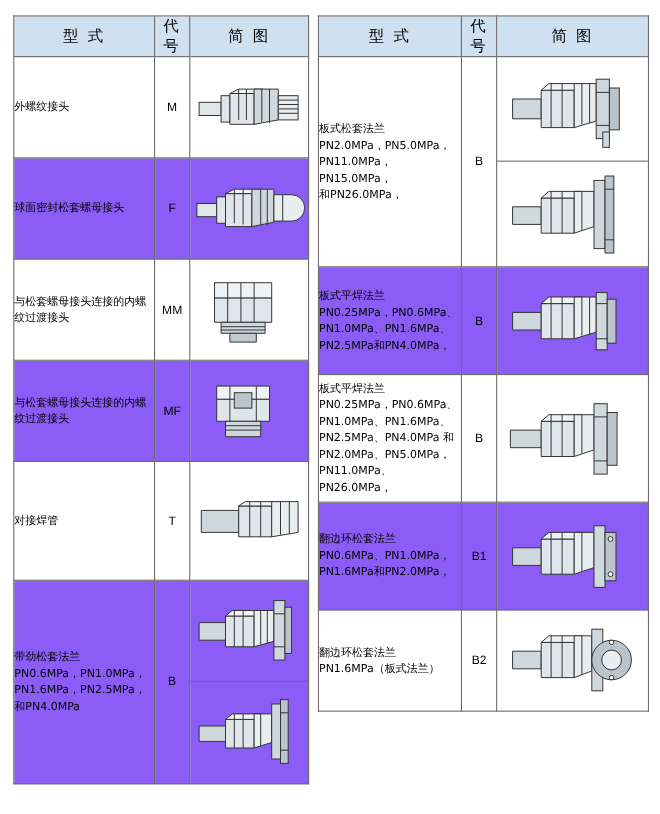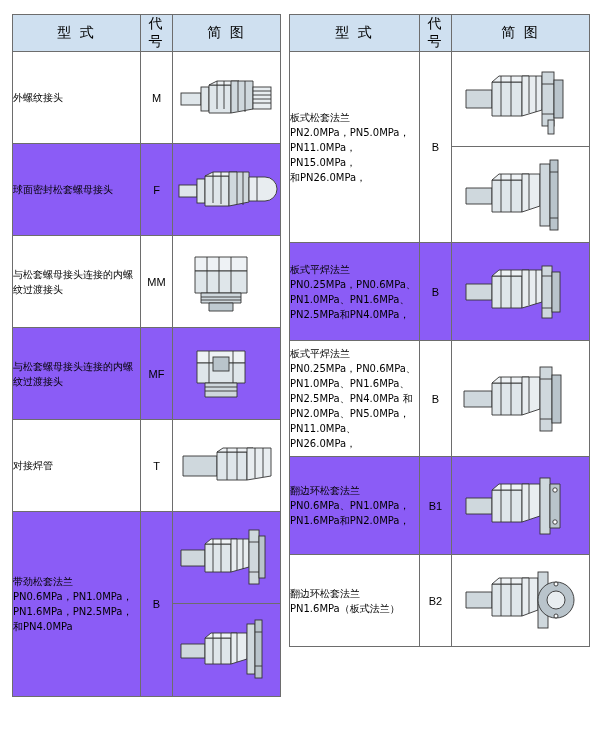--- a/index.html
+++ b/index.html
@@ -182,21 +182,21 @@
                 <rect x="38" y="18" width="16" height="14" fill="#b9c4cb"></rect>
                 <line x1="34" y1="12" x2="34" y2="44"></line>
                 <line x1="58" y1="12" x2="58" y2="44"></line>
                 <line x1="30" y1="48" x2="62" y2="48"></line>
                 <line x1="30" y1="52" x2="62" y2="52"></line>
               </g>
             </svg>
           </td>
         </tr>
 
-        <tr class="row-white" style="height:92px">
+        <tr class="row-white" style="height:108px">
           <td class="cell-text">对接焊管</td>
           <td class="code">T</td>
           <td class="fig">
             <svg width="104" height="60" viewBox="0 0 104 60">
               <g stroke="#333" stroke-width="0.9" fill="#dfe6ea">
                 <path d="M8 20 h34 v20 h-34 z" fill="#cfd8dd"></path>
                 <path d="M42 16 h30 v28 h-30 z"></path>
                 <path d="M42 16 l6 -4 h30 l-6 4 z" fill="#eef2f5"></path>
                 <path d="M72 12 h24 v28 l-24 4 z" fill="#e8edf0"></path>
                 <line x1="52" y1="12" x2="52" y2="44"></line>

